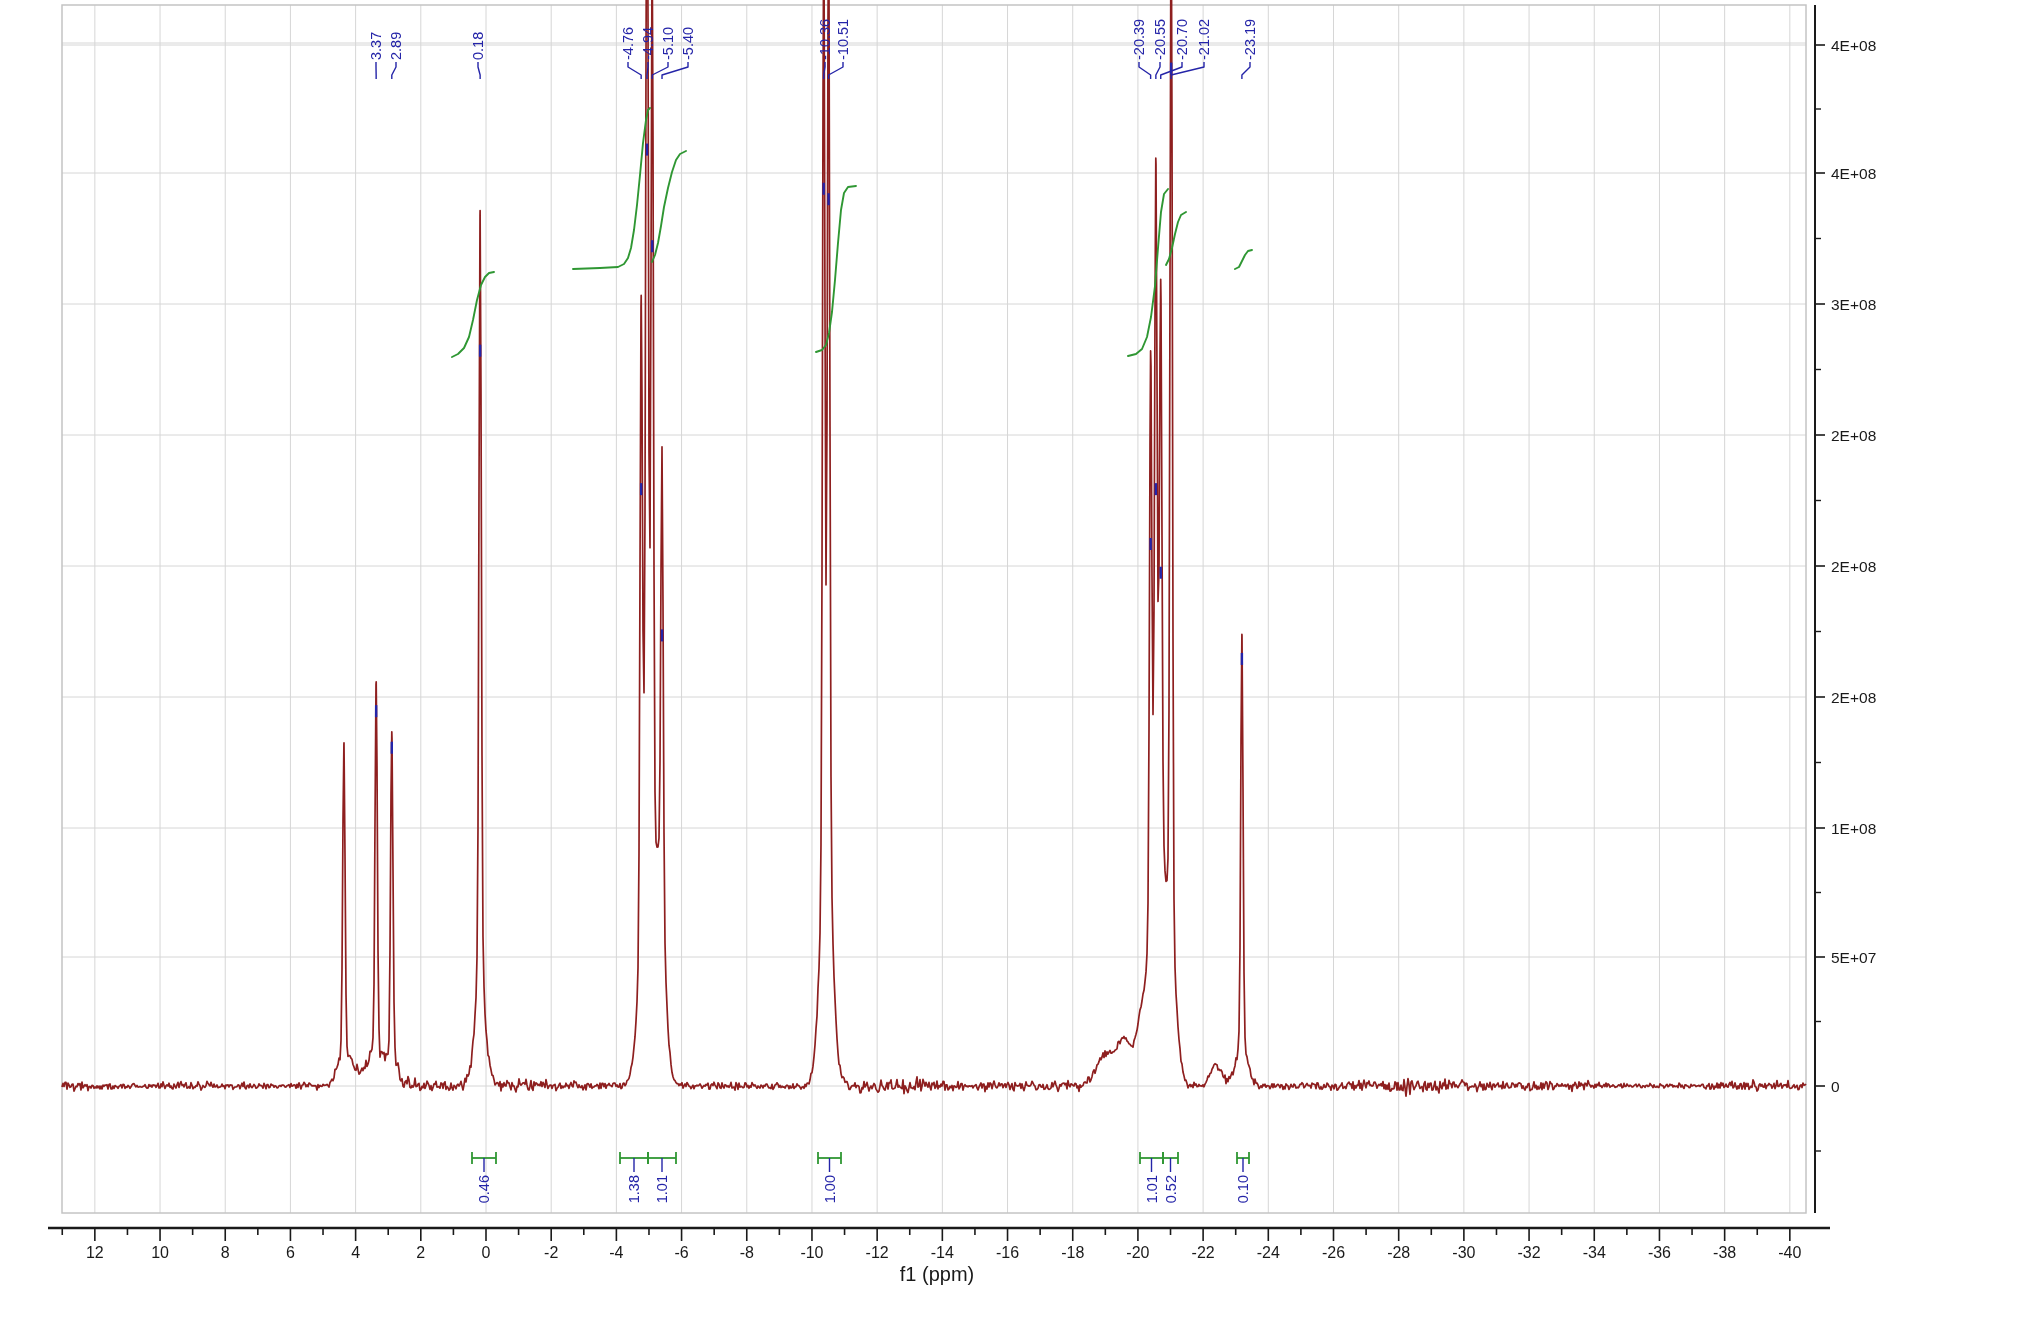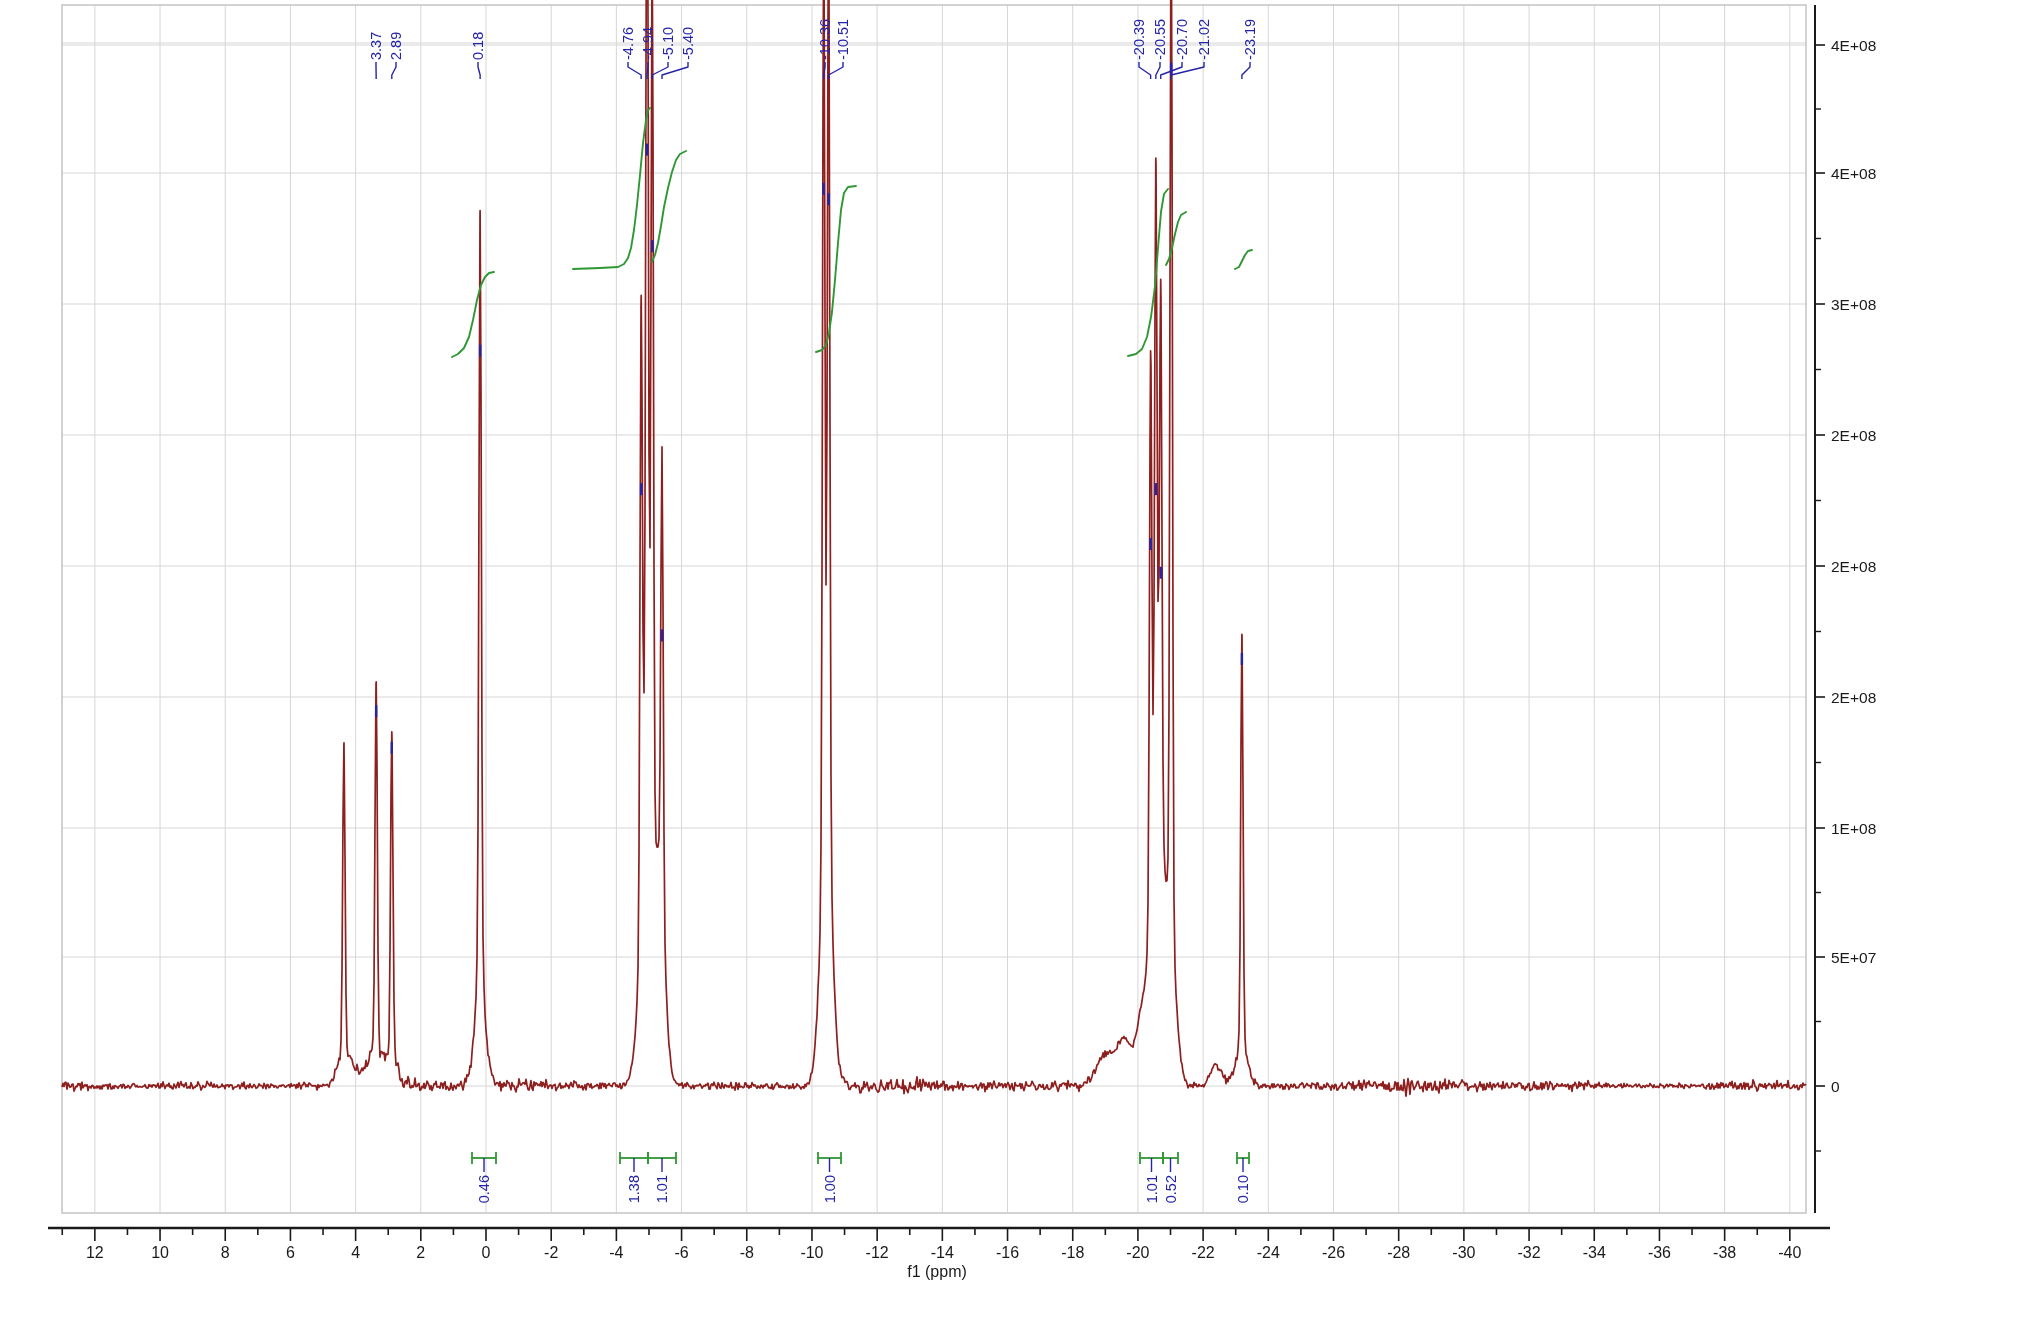--- a/index.html
+++ b/index.html
@@ -8,21 +8,21 @@
     width:2034px;height:1320px;
     background:#ffffff;
     font-family:"Liberation Sans", sans-serif;
     overflow:hidden;
   }
   .stage svg{position:absolute;left:0;top:0;}
   .xlabel{
     position:absolute;
     left:937px;top:1263px;
     transform:translateX(-50%);
-    font-size:16px;color:#1a1a1a;
+    font-size:20px;color:#1a1a1a;
     font-family:"Liberation Sans", sans-serif;
     text-align:center;
   }
 </style>
 </head>
 <body>
 
 <div class="stage">
   <svg id="plot" width="2034" height="1320" viewBox="0 0 2034 1320">
       <g stroke="#d6d6d6" stroke-width="1">

